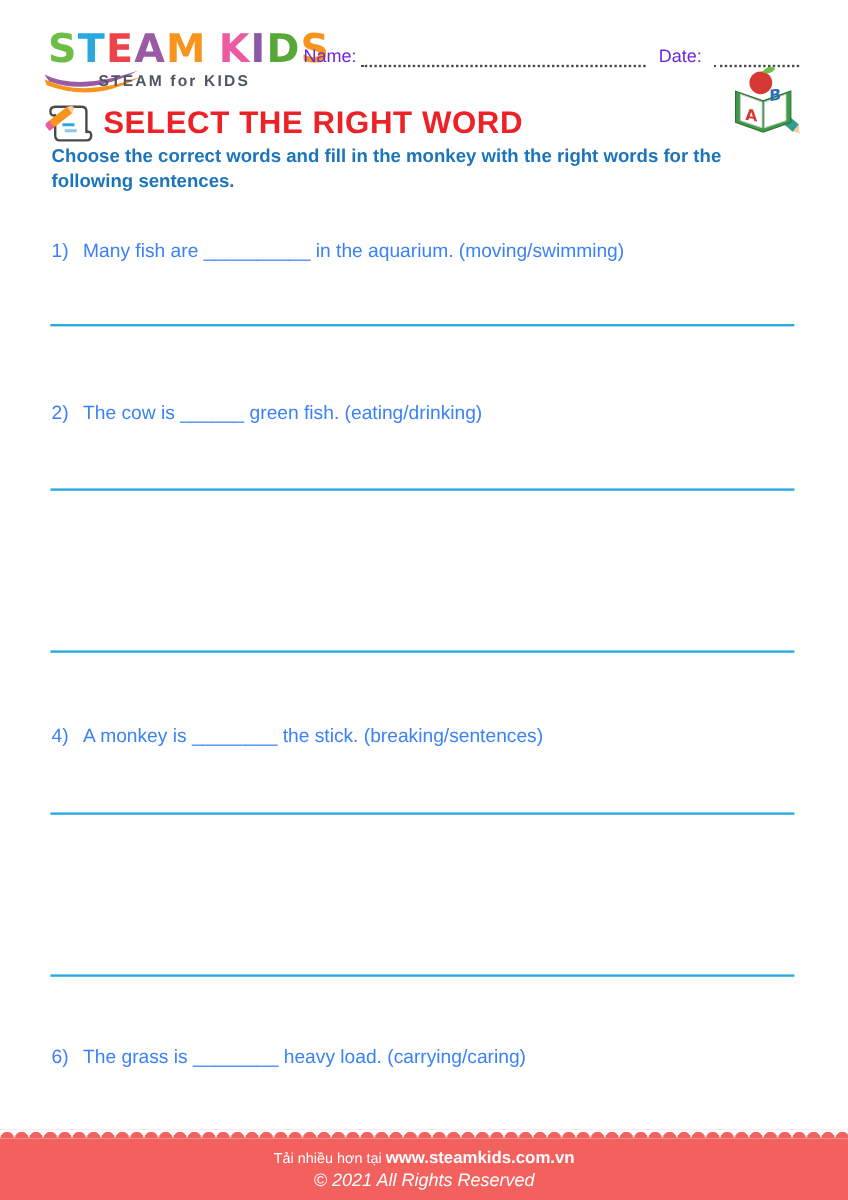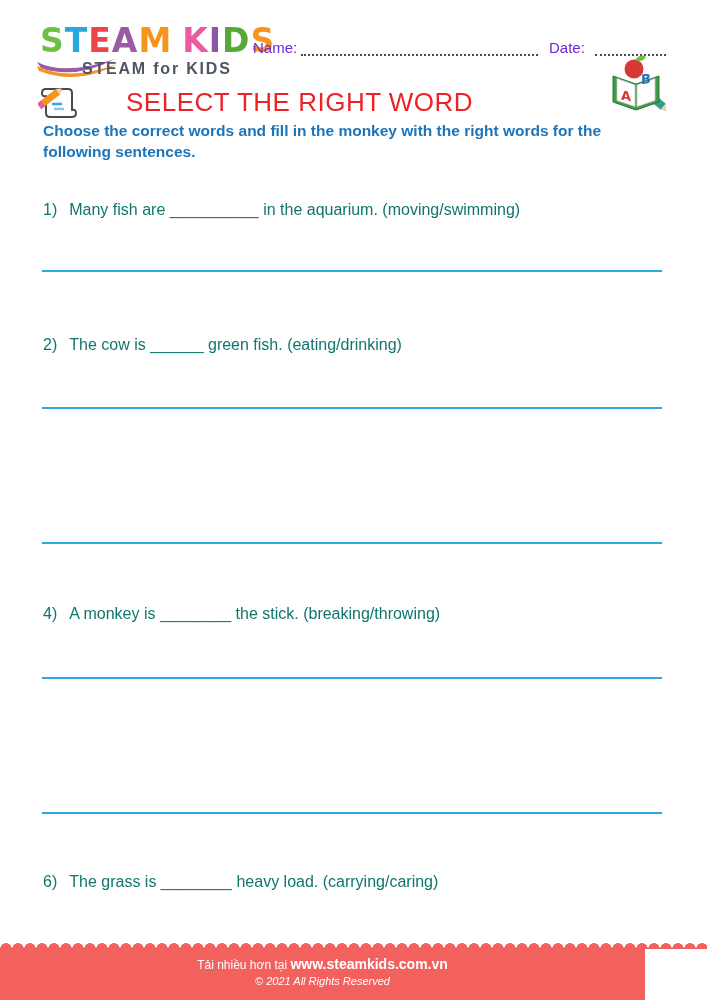--- a/index.html
+++ b/index.html
@@ -13,72 +13,72 @@
   
   .logo-text {
     position:absolute; left:40px; top:24px;
     font-family:"DejaVu Sans", sans-serif;
     font-size:33px; font-weight:800; letter-spacing:1px; line-height:1;text-align:right;
   }
   .logo-text .sp { display:inline-block; width:10px; }
   .logo-swoosh { position:absolute; left:35px; top:56px; }
   .logo-tagline {
     position:absolute; left:82px; top:60px;
-    font-size:16px; font-weight:bold; letter-spacing:1.8px; color:#4d5560;
+    font-size:13px; font-weight:bold; letter-spacing:1.8px; color:#4d5560;
   }
   .name-label, .date-label {
     position:absolute; top:39px; font-size:15px; color:#6d28d9;
   }
   .name-label { left:253px; }
   .date-label { left:549px;text-align:right; }
   .fill-line {
     position:absolute; top:54px; height:0;
     border-bottom:2px dotted #4a4a4a;
   }
   .name-line { left:301px; width:237px; }
   .date-line { left:595px; width:71px; }
 
   
   .title-icon { position:absolute; left:38px; top:83px; }
   .page-title {
     position:absolute; left:86px; top:87px;
-    font-size:26px; font-weight:400; letter-spacing:0.5px; color:#ec2227;margin-left:40px;
+    font-size:26px; font-weight:700; letter-spacing:0.5px; color:#ec2227;
   }
   .book-icon { position:absolute; left:608px; top:55px; }
 
   
   .instructions {
     position:absolute; left:43px; top:120px; width:600px;
     font-size:15.5px; font-weight:bold; color:#1b75bb; line-height:21px;
   }
 
   
   .question {
     position:absolute; left:43px; width:630px;
-    font-size:16px; color:#0f766e; white-space:nowrap;
+    font-size:16px; color:#3b82f6; white-space:nowrap;
   }
   .qnum { display:inline-block; margin-right:12px; }
   .answer-line {
     position:absolute; left:42px; width:620px; height:0;
     border-top:2.5px solid #29abe2;
   }
 
   
   .footer-scallops {
     position:absolute; left:0; top:941px; width:707px; height:8px;
     background-image:radial-gradient(circle 6px at 6px 8px, #f2615e 5.6px, rgba(0,0,0,0) 6px);
     background-size:12px 8px; background-repeat:repeat-x;
   }
   .footer-band {
-    position:absolute; left:0; top:949px; width:645px; height:51px;
+    position:absolute; left:0; top:949px; width:707px; height:51px;
     background:#f2615e; color:#ffffff; text-align:center;
   }
   .footer-line1 { margin-top:7px; font-size:12px; }
   .footer-line1 .site { font-size:14px; font-weight:bold; }
-  .footer-line2 { margin-top:3px; font-size:11px; font-style:italic; }
+  .footer-line2 { margin-top:3px; font-size:15px; font-style:italic; }
 </style>
 </head>
 <body>
 
 <div class="page">
 
   <div class="logo-text"><span style="color: rgb(109, 190, 69);">S</span><span style="color: rgb(41, 168, 224);">T</span><span style="color: rgb(238, 68, 73);">E</span><span style="color: rgb(154, 91, 165);">A</span><span style="color: rgb(247, 148, 29);">M</span><span class="sp"></span><span style="color: rgb(236, 91, 161);">K</span><span style="color: rgb(138, 88, 165);">I</span><span style="color: rgb(86, 168, 57);">D</span><span style="color: rgb(247, 148, 29);">S</span></div>
 
   <svg class="logo-swoosh" width="86" height="26" viewBox="0 0 86 26">
     <path d="M2,6 Q30,20 80,3 Q40,24 6,12 Z" fill="#9a5ba5"></path>
@@ -127,21 +127,21 @@
   <div class="answer-line" style="top:270px"></div>
 
   <div class="question" style="top:336px">
     <span class="qnum">2)</span><span>The cow is ______ green fish. (eating/drinking)</span>
   </div>
   <div class="answer-line" style="top:407px"></div>
 
   <div class="answer-line" style="top:542px"></div>
 
   <div class="question" style="top:605px">
-    <span class="qnum">4)</span><span>A monkey is ________ the stick. (breaking/throwing)</span>
+    <span class="qnum">4)</span><span>A monkey is ________ the stick. (breaking/sentences)</span>
   </div>
   <div class="answer-line" style="top:677px"></div>
 
   <div class="answer-line" style="top:812px"></div>
 
   <div class="question" style="top:873px">
     <span class="qnum">6)</span><span>The grass is ________ heavy load. (carrying/caring)</span>
   </div>
 
   <div class="footer-scallops"></div>

